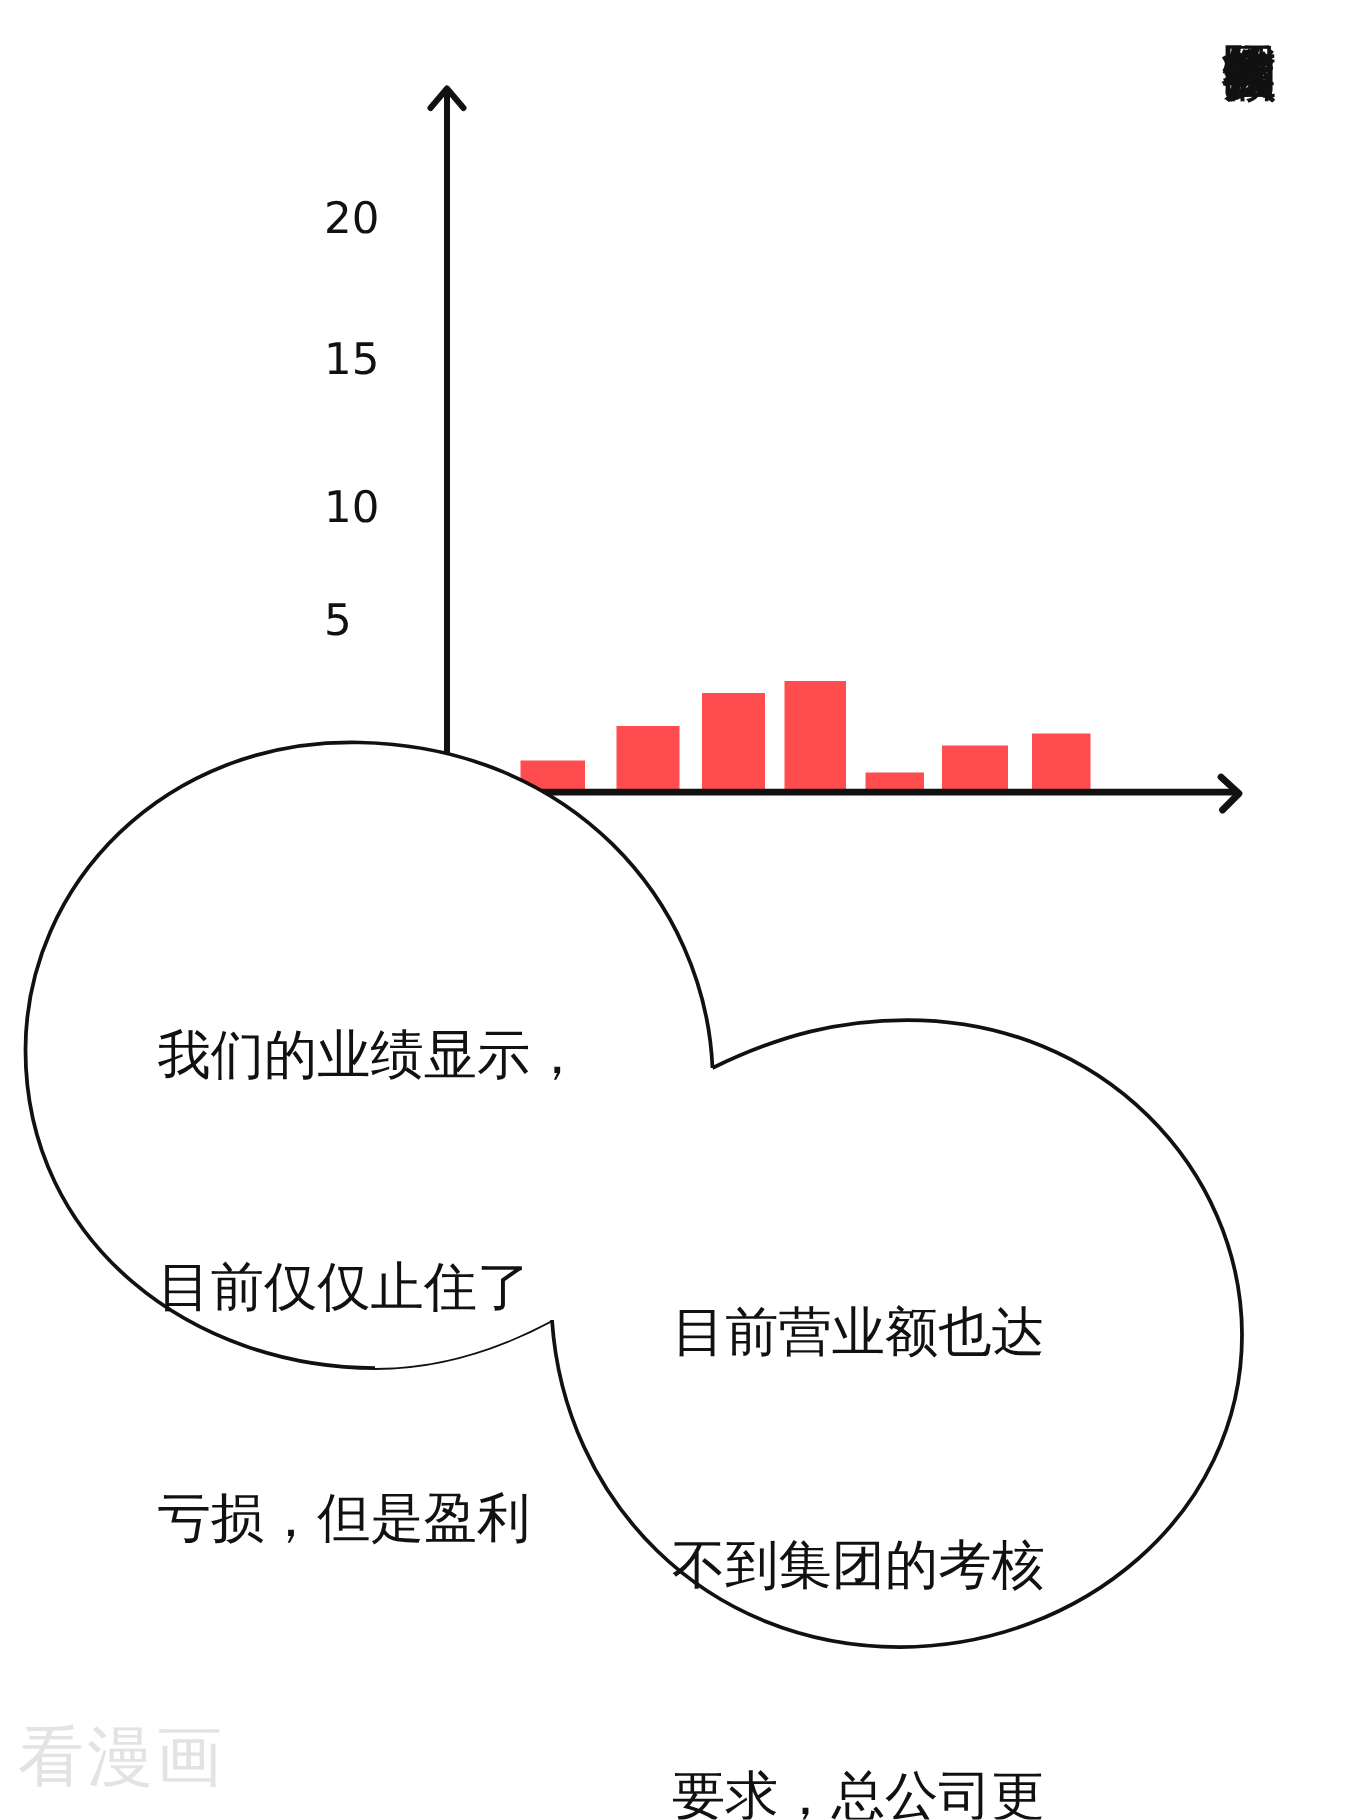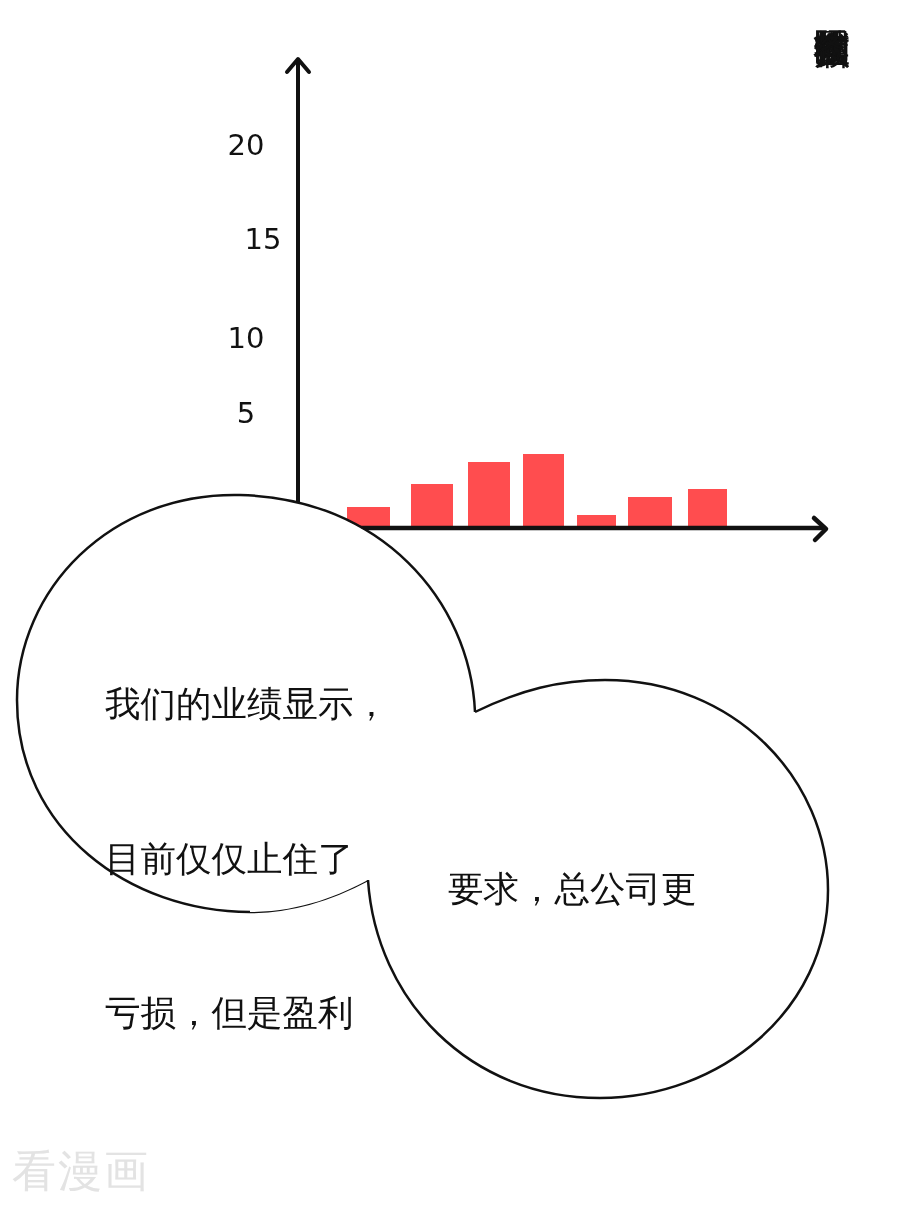--- a/index.html
+++ b/index.html
@@ -1,19 +1,19 @@
 <!DOCTYPE html>
 <html><head>
   <meta charset="utf-8">
   <style>
     html, body { margin: 0; padding: 0; background: #ffffff; }
     body { width: 900px; height: 1213px; position: relative; overflow: hidden;
            font-family: "DejaVu Sans", "Liberation Sans", sans-serif; color: #111; }
     .layer { position: absolute; left: 0; top: 0; }
-    .ytick { position: absolute; font-size: 29px; color: #111; text-align: center; width: 60px; }
+    .ytick { position: absolute; font-size: 29px; color: #111; text-align: left; width: 60px; }
     .vtitle { position: absolute; left: 806px; top: 2px; width: 46px; font-size: 36px; line-height: 40.5px;
               writing-mode: vertical-rl; text-orientation: upright; letter-spacing: 0; color: #111; }
     .bubble-text { position: absolute; font-size: 35.5px; line-height: 51.5px; color: #111; white-space: pre; }
     .watermark { position: absolute; left: 12px; top: 1142px; font-size: 44px; color: #e3e3e3; letter-spacing: 2px; }
   </style>
 </head>
 <body>
 
 <svg class="layer" width="900" height="1213" viewBox="0 0 900 1213">
   <g id="bars">
@@ -28,21 +28,21 @@
 
   <line x1="298" y1="60" x2="298" y2="505" stroke="#111" stroke-width="4"></line>
   <polyline points="287,72 298,59 309,72" fill="none" stroke="#111" stroke-width="4" stroke-linecap="round" stroke-linejoin="round"></polyline>
 
   <line x1="360" y1="528" x2="824" y2="528" stroke="#111" stroke-width="4.5"></line>
   <polyline points="814,518 826,529 815,540" fill="none" stroke="#111" stroke-width="4.5" stroke-linecap="round" stroke-linejoin="round"></polyline>
 </svg>
 
 <div>
   <div class="ytick" id="yt0" style="left: 216px; top: 128px;">20</div>
-  <div class="ytick" id="yt1" style="left: 233px; top: 222px;">15</div>
+  <div class="ytick" id="yt1" style="left: 216px; top: 222px;">15</div>
   <div class="ytick" id="yt2" style="left: 216px; top: 321px;">10</div>
   <div class="ytick" id="yt3" style="left: 216px; top: 396px;">5</div>
 </div>
 
 <div class="vtitle">物店实际销售额的柱状图</div>
 
 <svg class="layer" width="900" height="1213" viewBox="0 0 900 1213">
 
   <path d="M 475 712
            C 470 600, 380 500, 240 495
@@ -74,18 +74,20 @@
 </svg>
 
 <div class="bubble-text" style="left:105px; top:575px;">
   <div>我们的业绩显示，</div>
   <div>目前仅仅止住了</div>
   <div>亏损，但是盈利</div>
   
 </div>
 
 <div class="bubble-text" style="left:448px; top:760px;">
+  <div>目前营业额也达</div>
+  <div>不到集团的考核</div>
   <div>要求，总公司更</div>
   
   
 </div>
 
 <div class="watermark">看漫画</div>
 
 </body></html>

